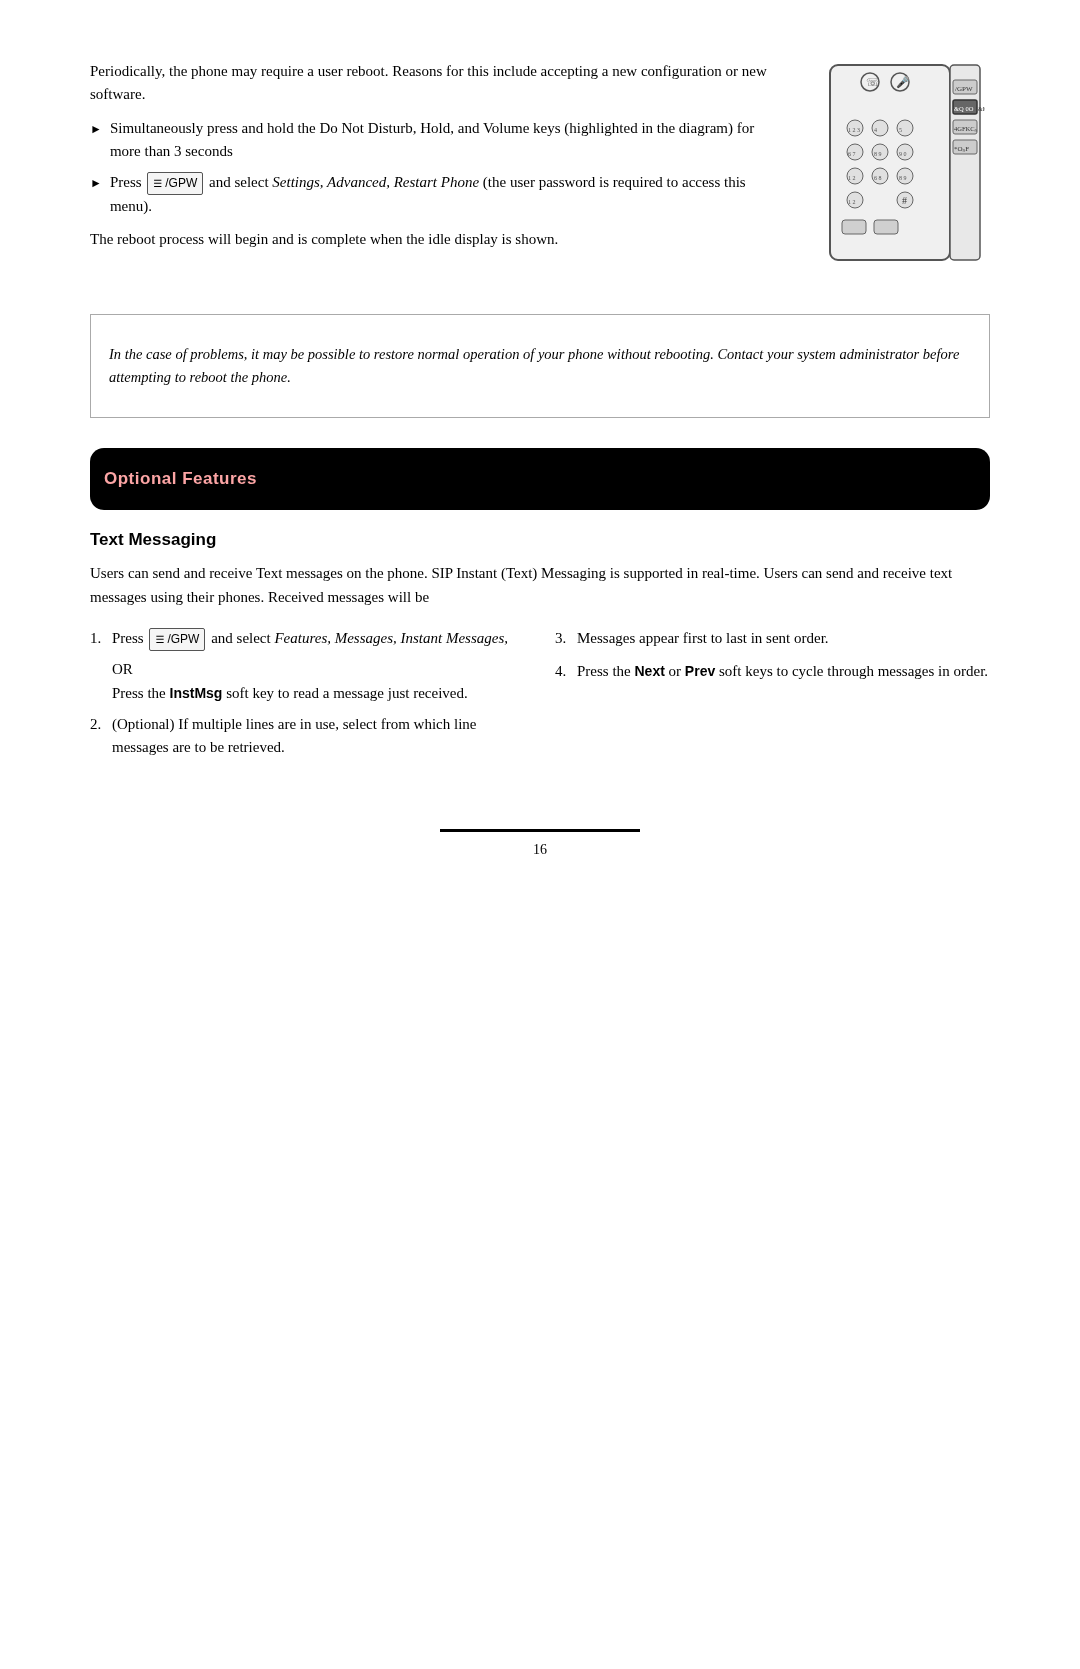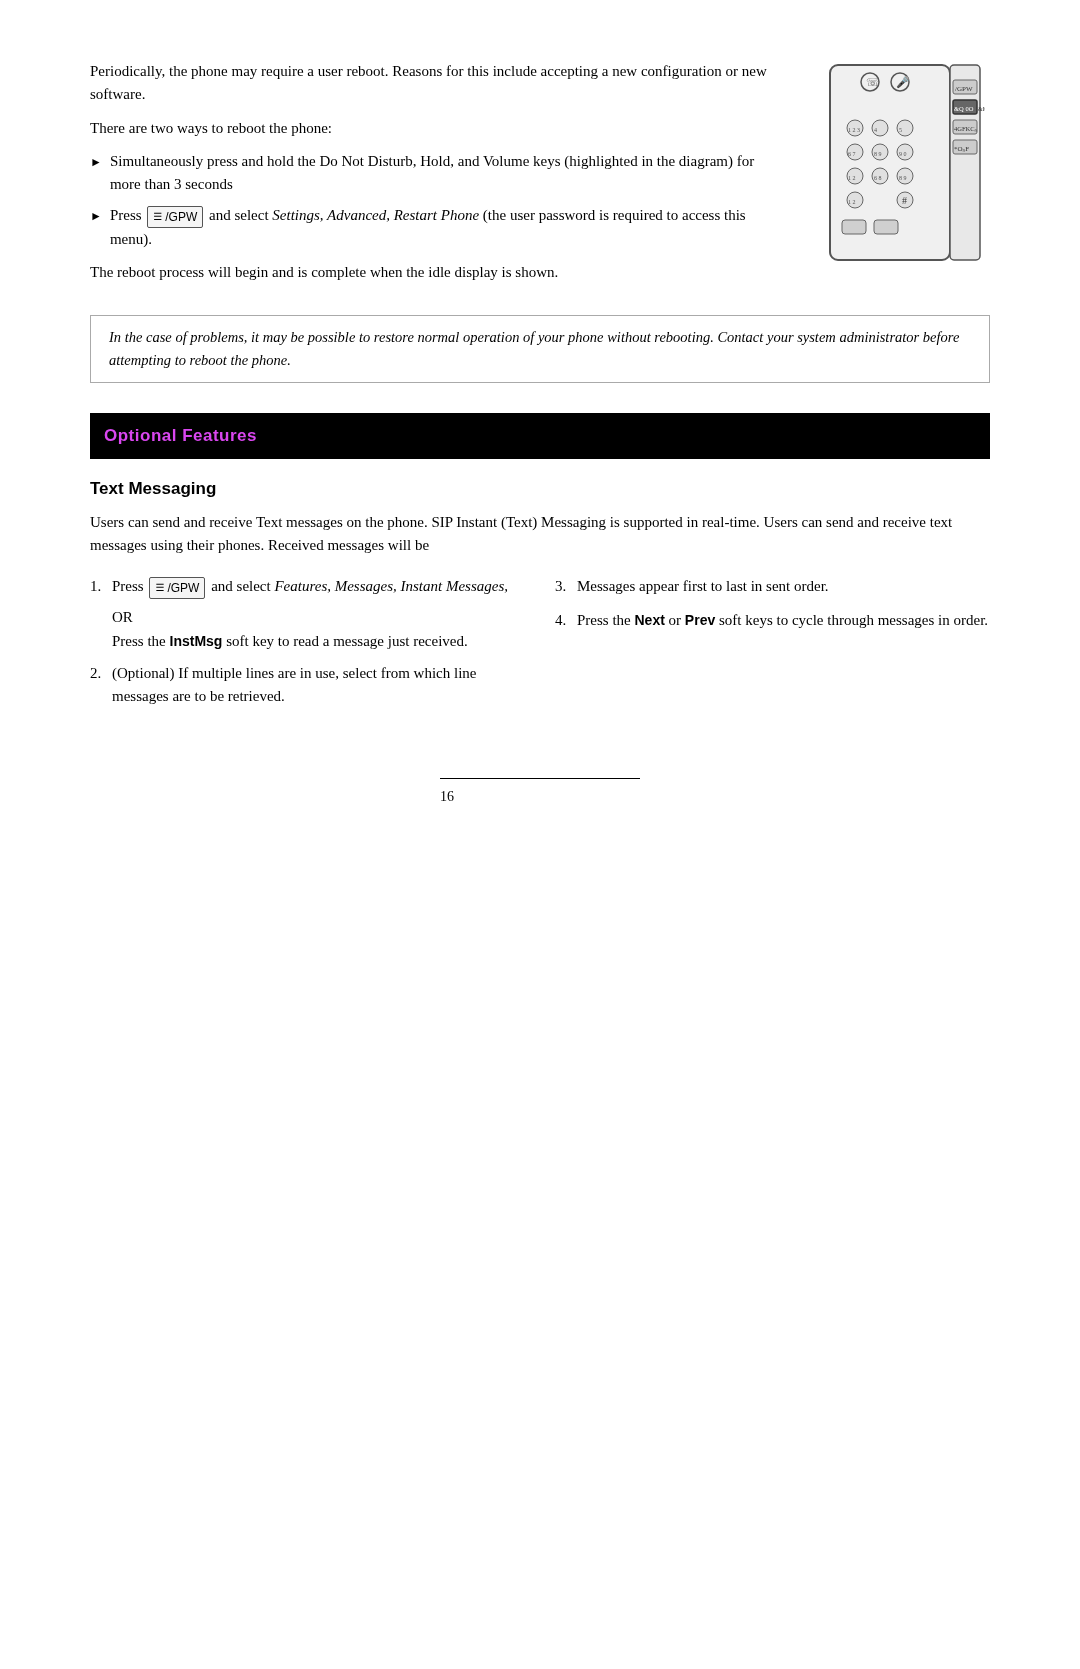--- a/index.html
+++ b/index.html
@@ -57,36 +57,37 @@
       margin: 0 2px;
       white-space: nowrap;
     }
     .key-btn .key-icon {
       font-size: 10px;
       margin-right: 3px;
     }
 
     .note-box {
       border: 1.5px solid #aaa;
-      padding: 10px 18px;
+      padding: 28px 18px;
       margin: 20px 0 30px 0;
       font-style: italic;
       font-size: 14.5px;
       line-height: 1.6;
     }
 
     .section-banner {
       background: #000;
-      color: #d946ef;
+      color: #fca5a5;
       font-family: Arial, Helvetica, sans-serif;
       font-weight: bold;
       font-size: 17px;
-      padding: 13px 14px;
+      padding: 21px 14px;
       margin: 10px 0 20px 0;
       letter-spacing: 0.5px;
+      border-radius: 14px;
     }
 
     .subsection-title {
       font-family: Arial, Helvetica, sans-serif;
       font-weight: bold;
       font-size: 17px;
       margin-bottom: 12px;
     }
 
     .two-col {
@@ -140,23 +141,24 @@
       line-height: 1.55;
     }
 
     .top-row {
       display: flex;
       gap: 36px;
       margin-bottom: 10px;
     }
 
     .page-footer {
+      text-align: center;
       margin-top: 60px;
       font-size: 14px;
-      border-top: 1px solid #000000;
+      border-top: 3px solid #000000;
       padding-top: 10px;
       width: 200px;
       margin-left: auto;
       margin-right: auto;
     }
 
     
     .phone-svg-container {
       width: 170px;
       margin-left: 10px;
@@ -166,21 +168,20 @@
 </head>
 <body>
 
 <div>
 
   <div>
 
     <div class="top-row">
       <div style="flex:1;">
         <p class="body-text">Periodically, the phone may require a user reboot.  Reasons for this include accepting a new configuration or new software.</p>
-        <p class="body-text">There are two ways to reboot the phone:</p>
 
         <ul class="bullet-list">
           <li>
             <span class="bullet-arrow">►</span>
             <span>Simultaneously press and hold the Do Not Disturb, Hold, and Volume keys (highlighted in the diagram) for more than 3 seconds</span>
           </li>
           <li style="align-items:flex-start;">
             <span class="bullet-arrow">►</span>
             <span>
               Press <span class="key-btn">

